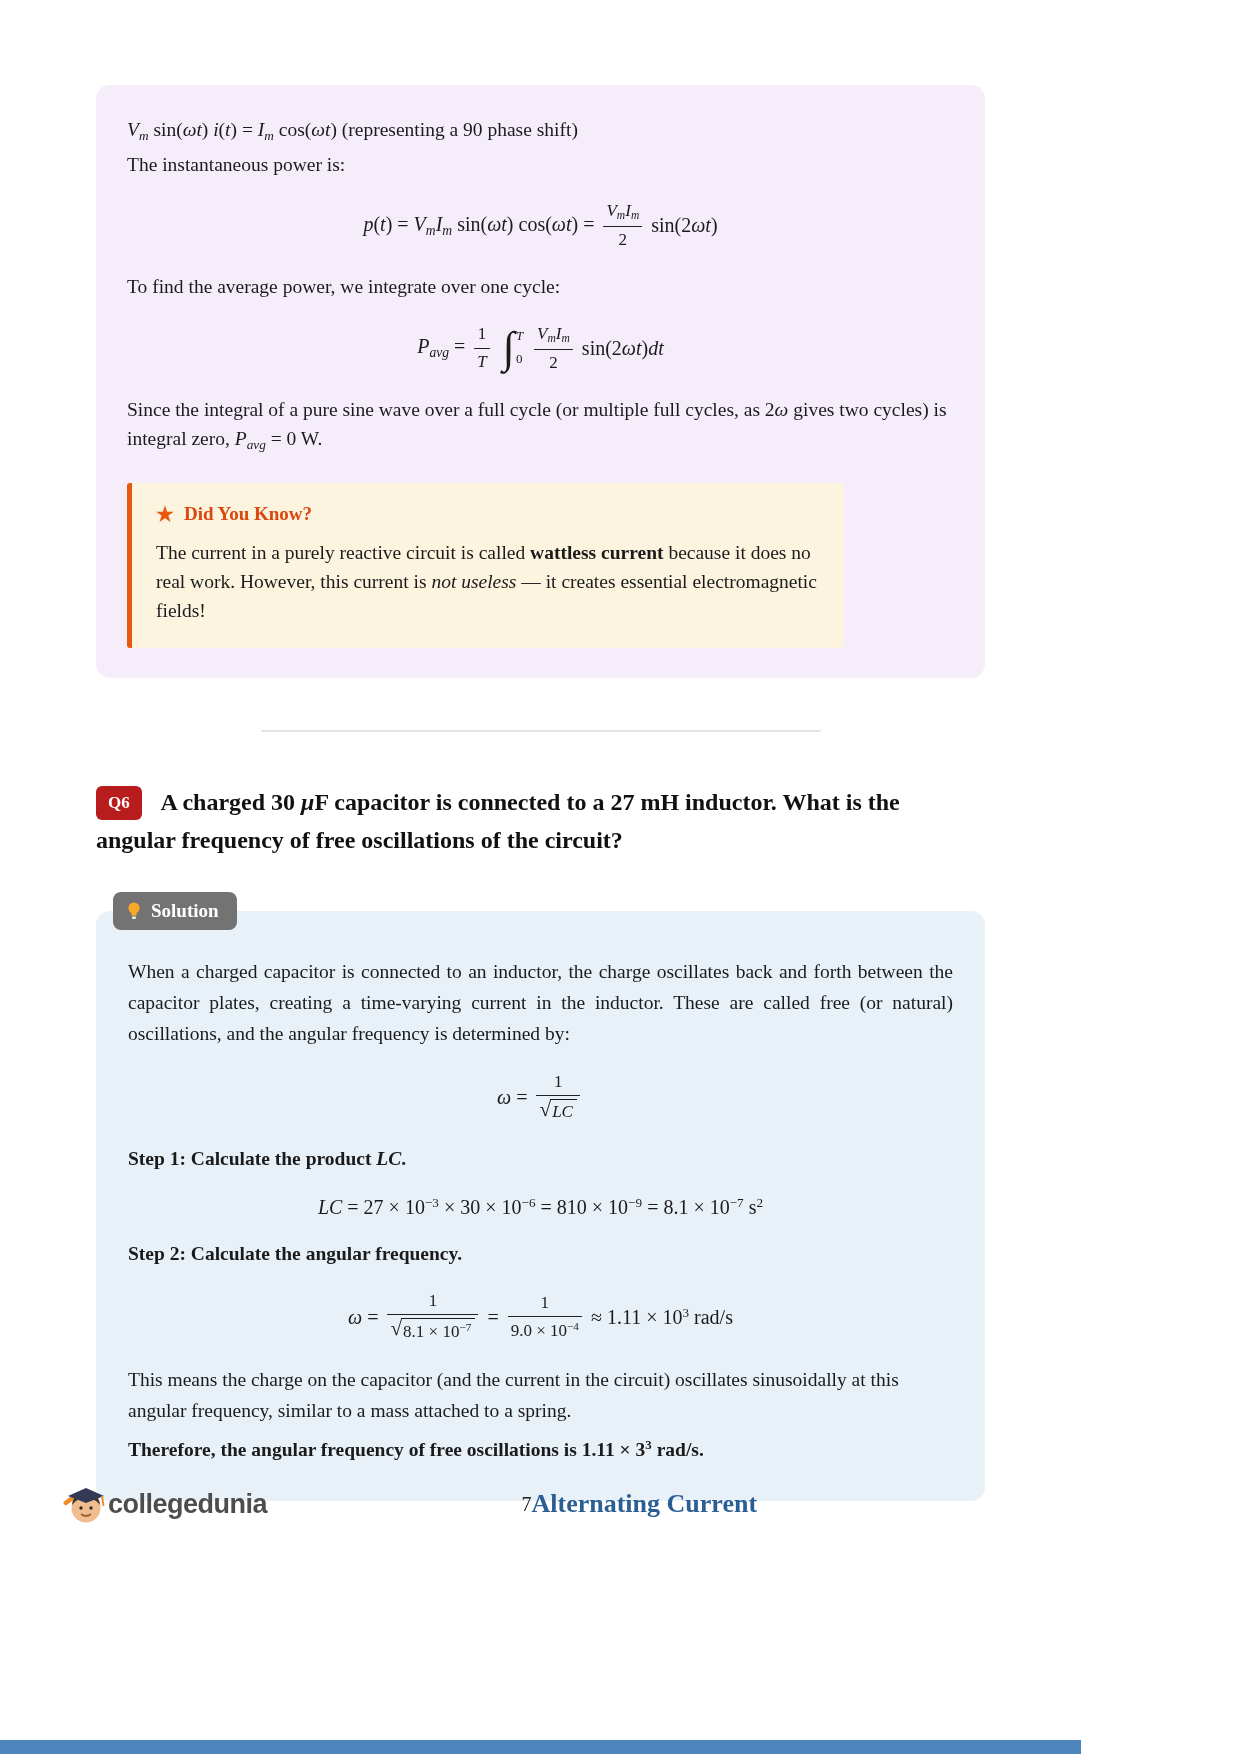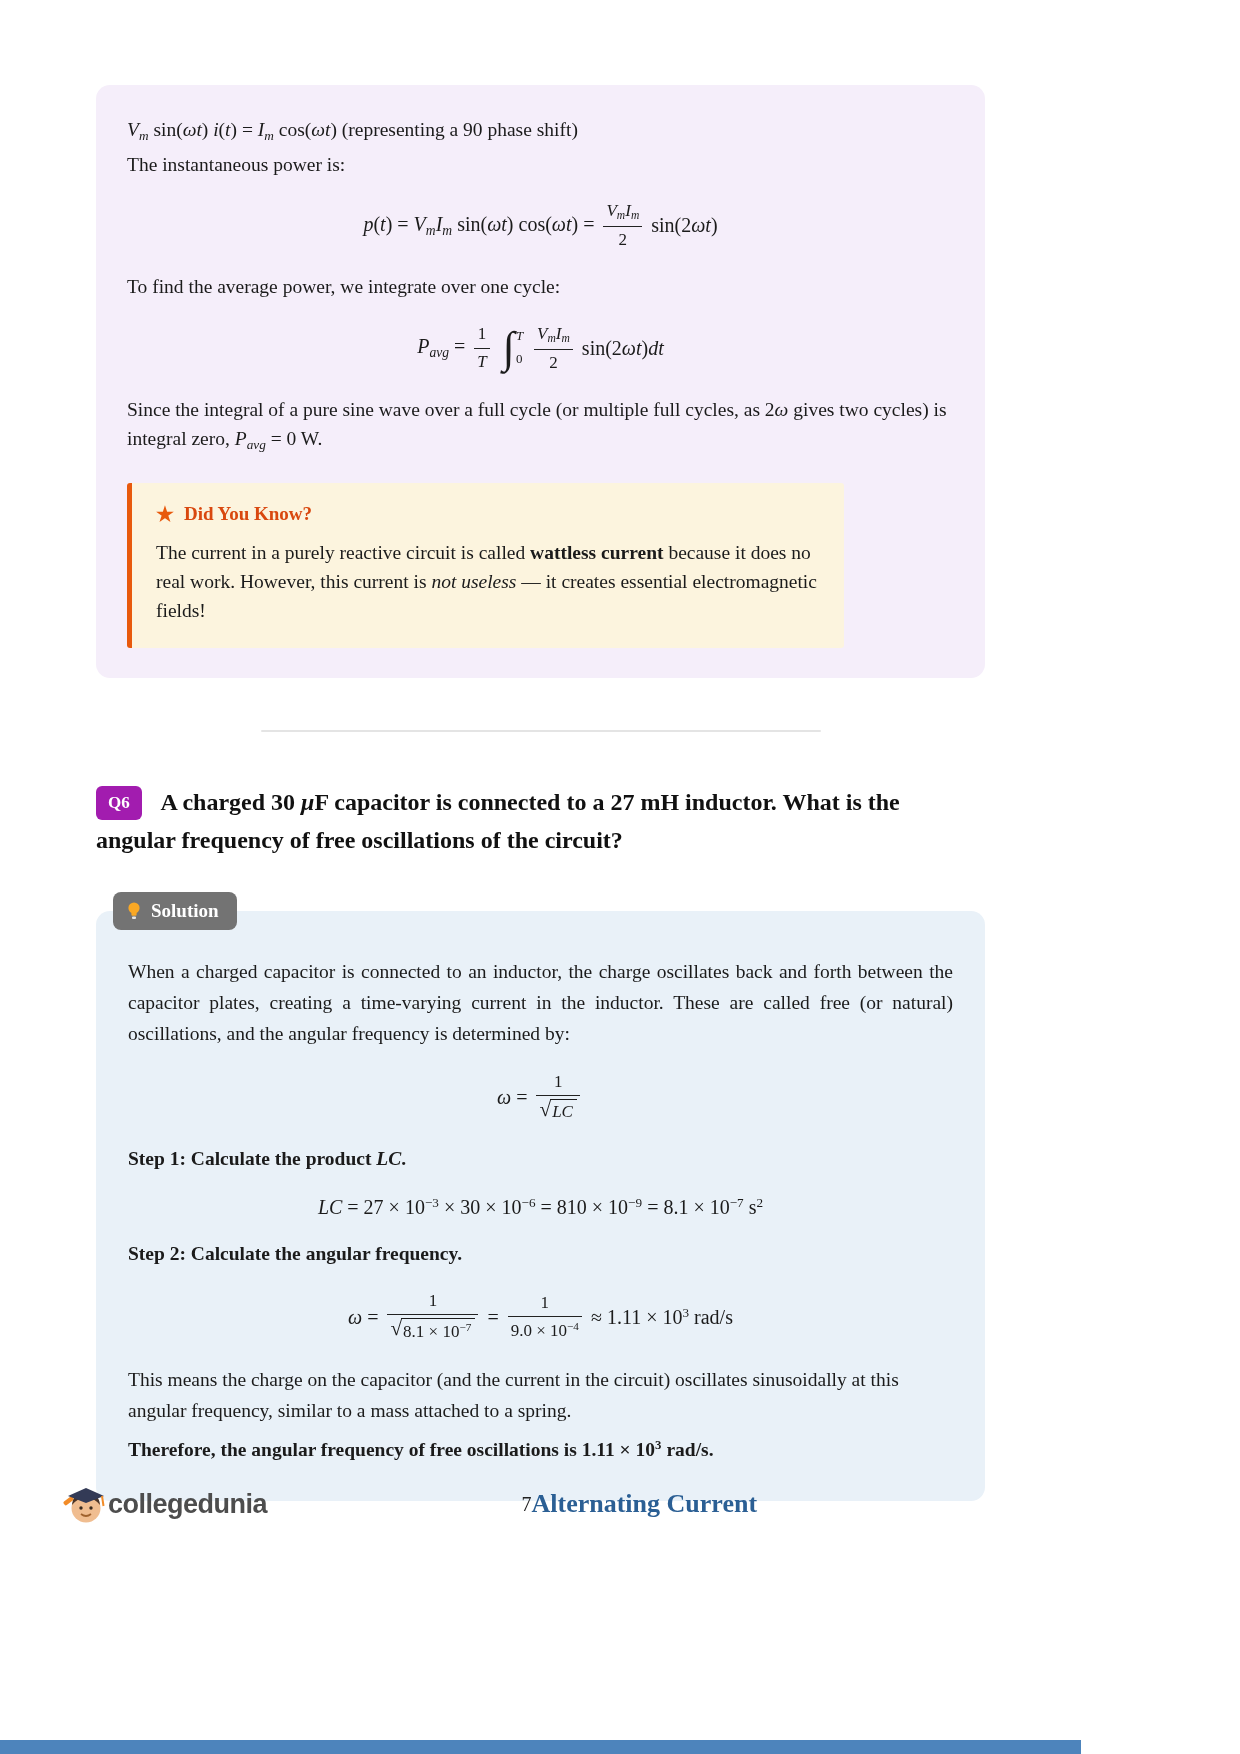--- a/index.html
+++ b/index.html
@@ -62,21 +62,21 @@
   .dyk-title { display:flex; align-items:center; gap:10px; color:#d9480f; font-size:19px; font-weight:bold; }
   .star { color:#e8590c; font-size:20px; line-height:1; }
   .dyk-body { margin:13px 0 0 0; font-size:19.5px; line-height:1.5; }
 
   
   .divider { width:560px; height:2px; background:#e4e4e4; border-radius:2px; margin:52px auto 52px auto; }
 
   
   .question { font-size:24px; font-weight:bold; line-height:1.55; color:#111; }
   .qbadge {
-    display:inline-block; background:#a21caf; color:#ffffff;
+    display:inline-block; background:#b91c1c; color:#ffffff;
     font-size:17px; font-weight:bold; padding:4px 12px;
     border-radius:6px; margin-right:14px; transform:translateY(-2px);
   }
 
   
   .solution {
     position:relative;
     background:#e9f1f8;
     border-radius:14px;
     margin-top:52px;
@@ -217,21 +217,21 @@
         <span><span class="m-r">=</span></span>
         <span class="frac">
           <span class="fnum">1</span>
           <span class="fbar"></span>
           <span class="fden"><span class="m-r">9.0 × 10</span><span class="m-sup">−4</span></span>
         </span>
         <span><span class="m-r">≈ 1.11 × 10</span><span class="m-sup">3</span><span class="m-r"> rad/s</span></span>
       </div>
 
       <p class="spara">This means the charge on the capacitor (and the current in the circuit) oscillates sinusoidally at this angular frequency, similar to a mass attached to a spring.</p>
-      <p class="sol-line"><span class="m-b">Therefore, the angular frequency of free oscillations is 1.11 × 10</span><span class="m-bsup">3</span><span class="m-b"> rad/s.</span></p>
+      <p class="sol-line"><span class="m-b">Therefore, the angular frequency of free oscillations is 1.11 × 3</span><span class="m-bsup">3</span><span class="m-b"> rad/s.</span></p>
     </section>
   </div>
 
   <footer class="footer">
     <div class="logo">
       <svg width="46" height="44" viewBox="0 0 46 44">
         <rect x="1" y="17" width="11" height="4.5" rx="1.5" fill="#f28c28" transform="rotate(-38 6 19)"></rect>
         <circle cx="24" cy="26" r="14.5" fill="#f0bd90"></circle>
         <path d="M10 23 Q11 11 24 10 Q37 11 38 23 Q31 15 24 15 Q17 15 10 23 Z" fill="#4a3427"></path>
         <polygon points="6,14 24,6 42,14 24,21" fill="#333a56"></polygon>

